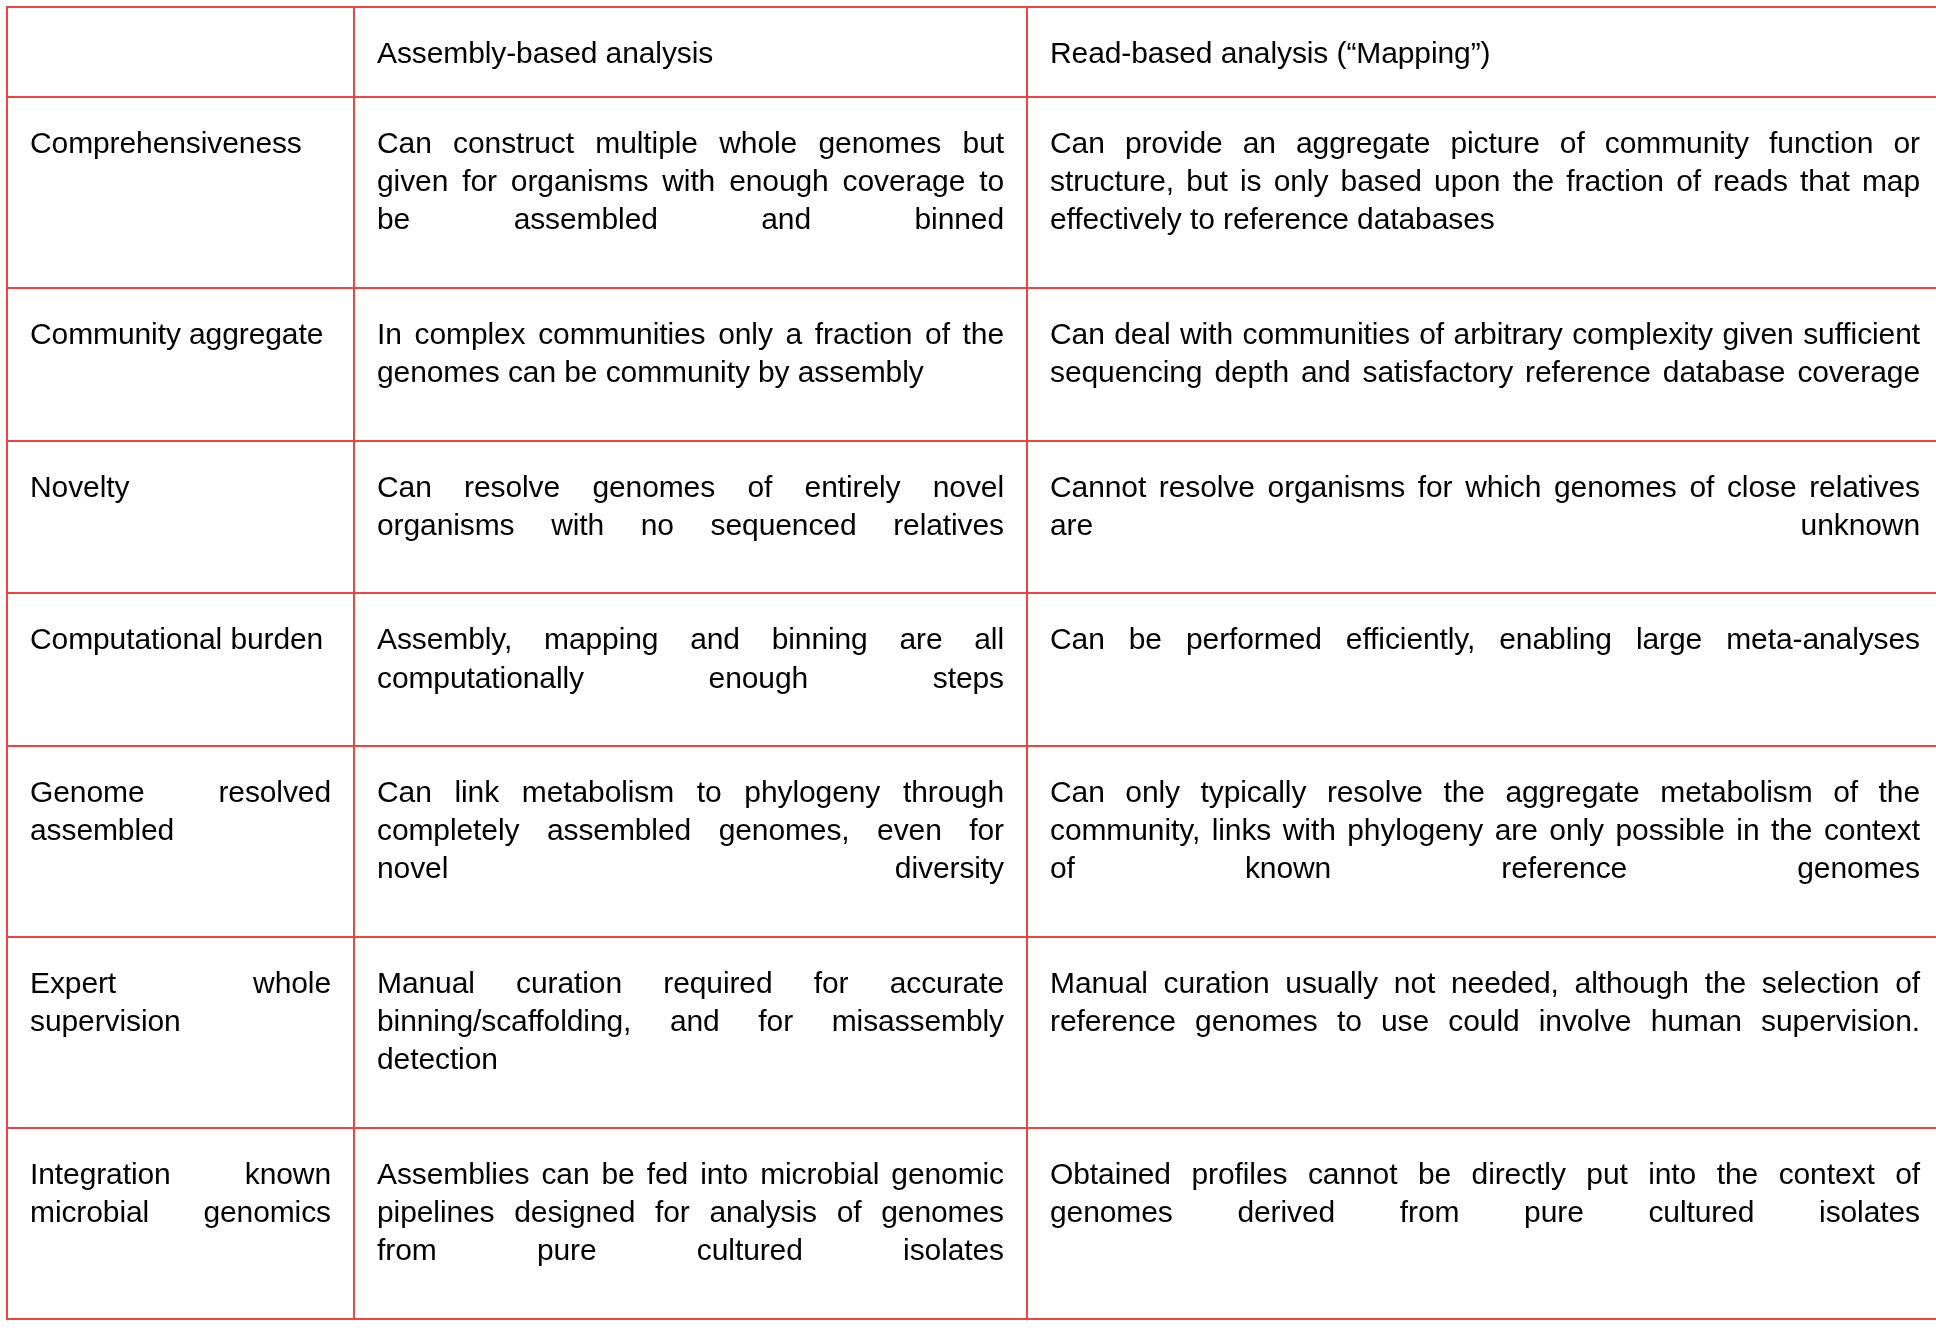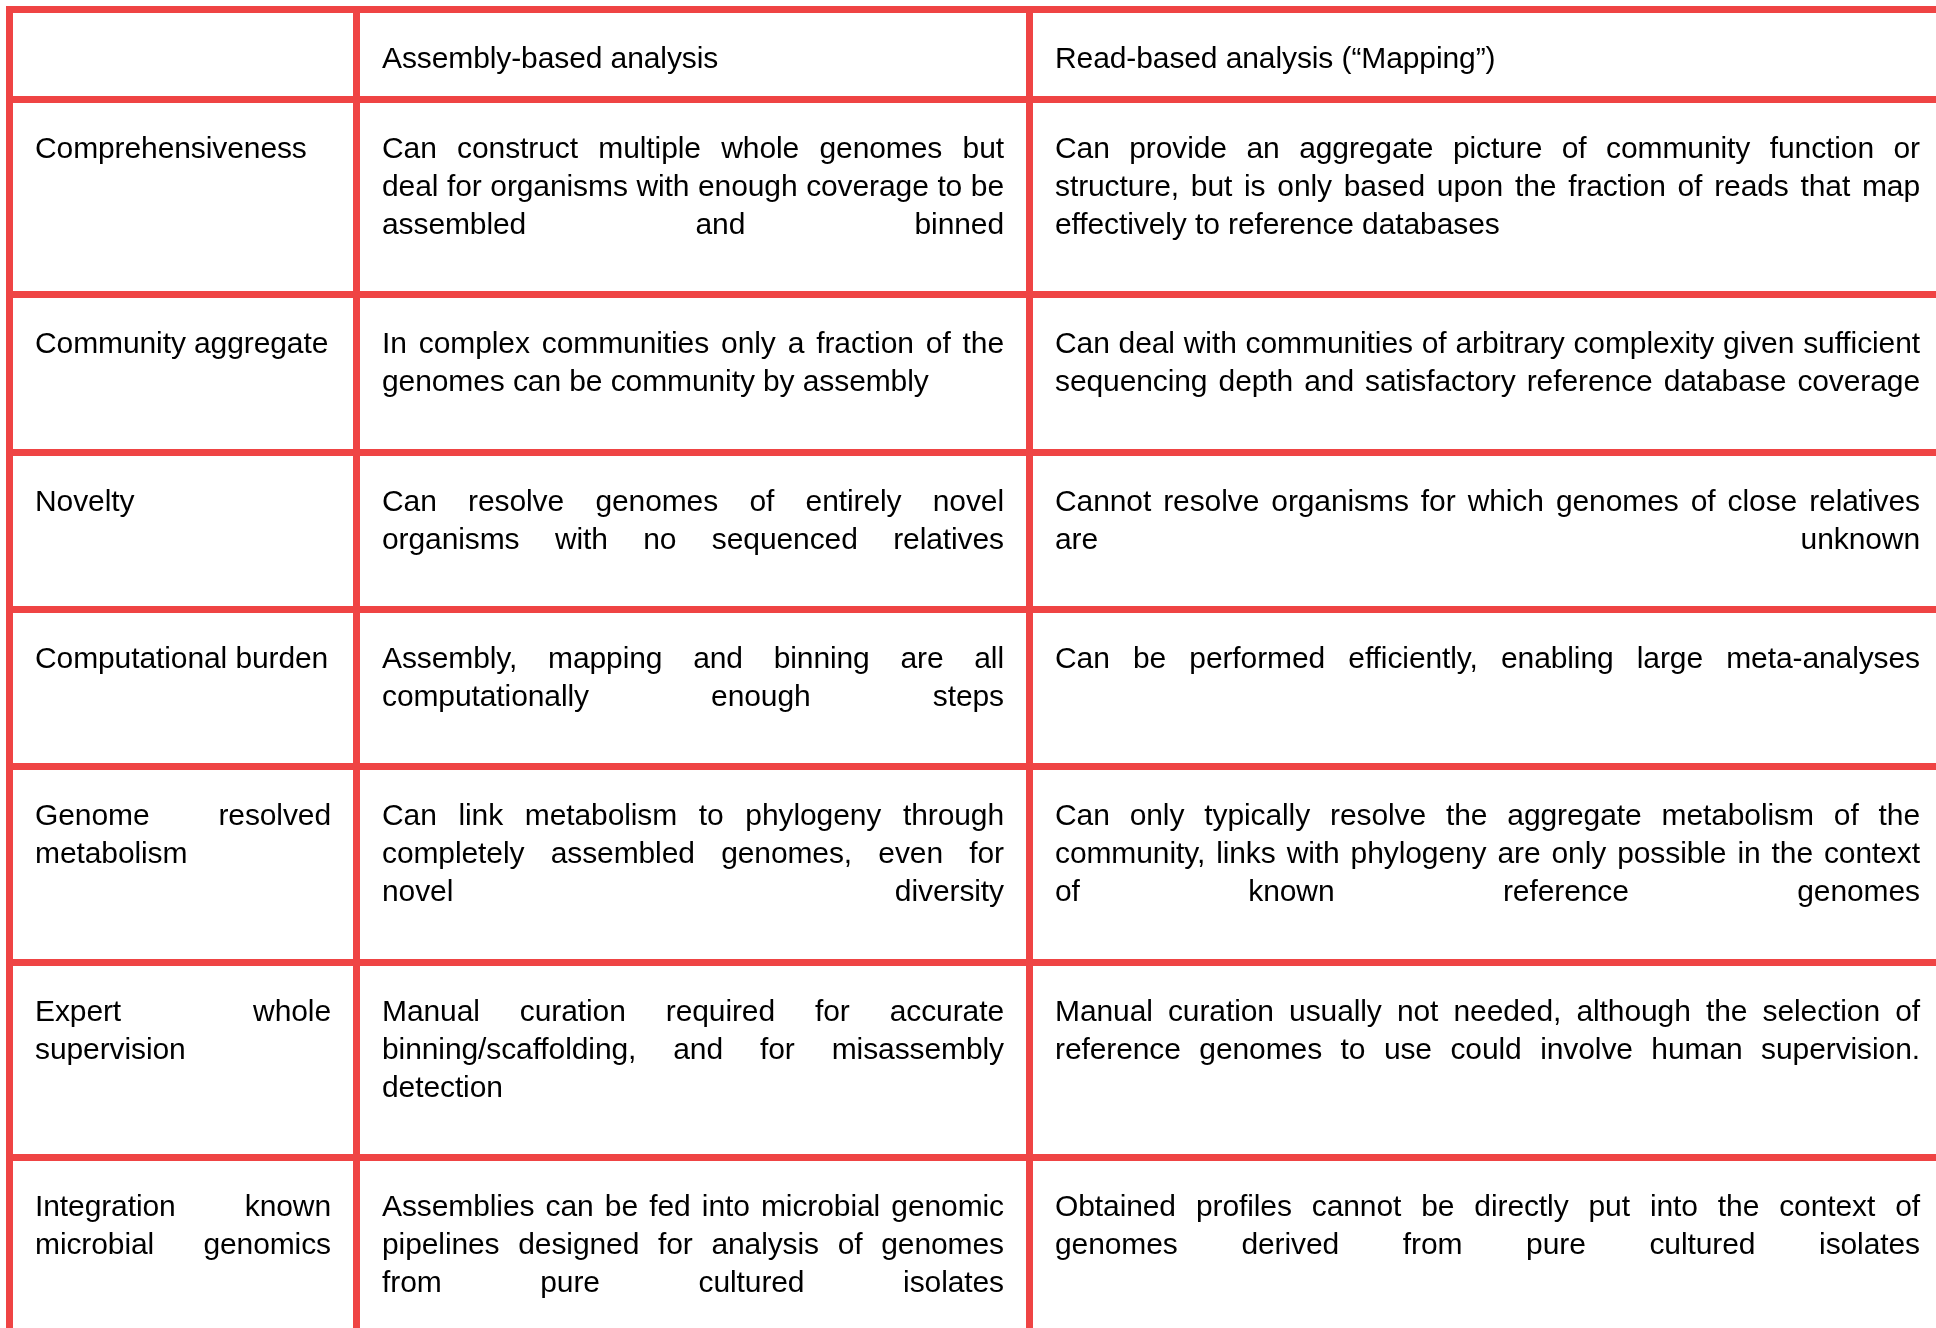--- a/index.html
+++ b/index.html
@@ -25,21 +25,21 @@
   table.comparison-table {
     width: 100%;
     height: 100%;
     border-collapse: collapse;
     table-layout: fixed;
     border: 2px solid #3a3a3a;
   }
 
   table.comparison-table td,
   table.comparison-table th {
-    border: 7px solid #ef4444;
+    border: 2px solid #ef4444;
     vertical-align: top;
     padding: 26px 22px 10px 22px;
     text-align: justify;
     text-justify: inter-word;
     font-weight: normal;
     font-size: 30px;
     line-height: 1.27;
     letter-spacing: -0.1px;
     word-spacing: 0px;
   }
@@ -100,21 +100,21 @@
       <tr class="header-row">
         <th></th>
         <th>Assembly-based analysis</th>
         <th>Read-based analysis (“Mapping”)</th>
       </tr>
     </thead>
     <tbody>
 
       <tr>
         <td class="criterion-cell">Comprehensiveness</td>
-        <td class="body-cell force-justify">Can construct multiple whole genomes but deal for organisms with enough coverage to be assembled and binned</td>
+        <td class="body-cell force-justify">Can construct multiple whole genomes but given for organisms with enough coverage to be assembled and binned</td>
         <td class="body-cell">Can provide an aggregate picture of community function or structure, but is only based upon the fraction of reads that map effectively to reference databases</td>
       </tr>
 
       <tr>
         <td class="criterion-cell">Community aggregate</td>
         <td class="body-cell">In complex communities only a fraction of the genomes can be community by assembly</td>
         <td class="body-cell force-justify">Can deal with communities of arbitrary complexity given sufficient sequencing depth and satisfactory reference database coverage</td>
       </tr>
 
       <tr>
@@ -124,21 +124,21 @@
       </tr>
 
       <tr>
         <td class="criterion-cell">Computational burden</td>
         <td class="body-cell force-justify">Assembly, mapping and binning are all computationally enough steps</td>
         <td class="body-cell force-justify">Can be performed efficiently, enabling large meta-analyses</td>
       </tr>
 
       <tr>
         <td class="criterion-cell stretched">
-            <span class="stretch-line">Genome resolved metabolism</span>
+            <span class="stretch-line">Genome resolved assembled</span>
           </td>
         <td class="body-cell force-justify">Can link metabolism to phylogeny through completely assembled genomes, even for novel diversity</td>
         <td class="body-cell force-justify">Can only typically resolve the aggregate metabolism of the community, links with phylogeny are only possible in the context of known reference genomes</td>
       </tr>
 
       <tr>
         <td class="criterion-cell stretched">
             <span class="stretch-line">Expert whole supervision</span>
           </td>
         <td class="body-cell force-justify">Manual curation required for accurate binning/scaffolding, and for misassembly detection</td>

